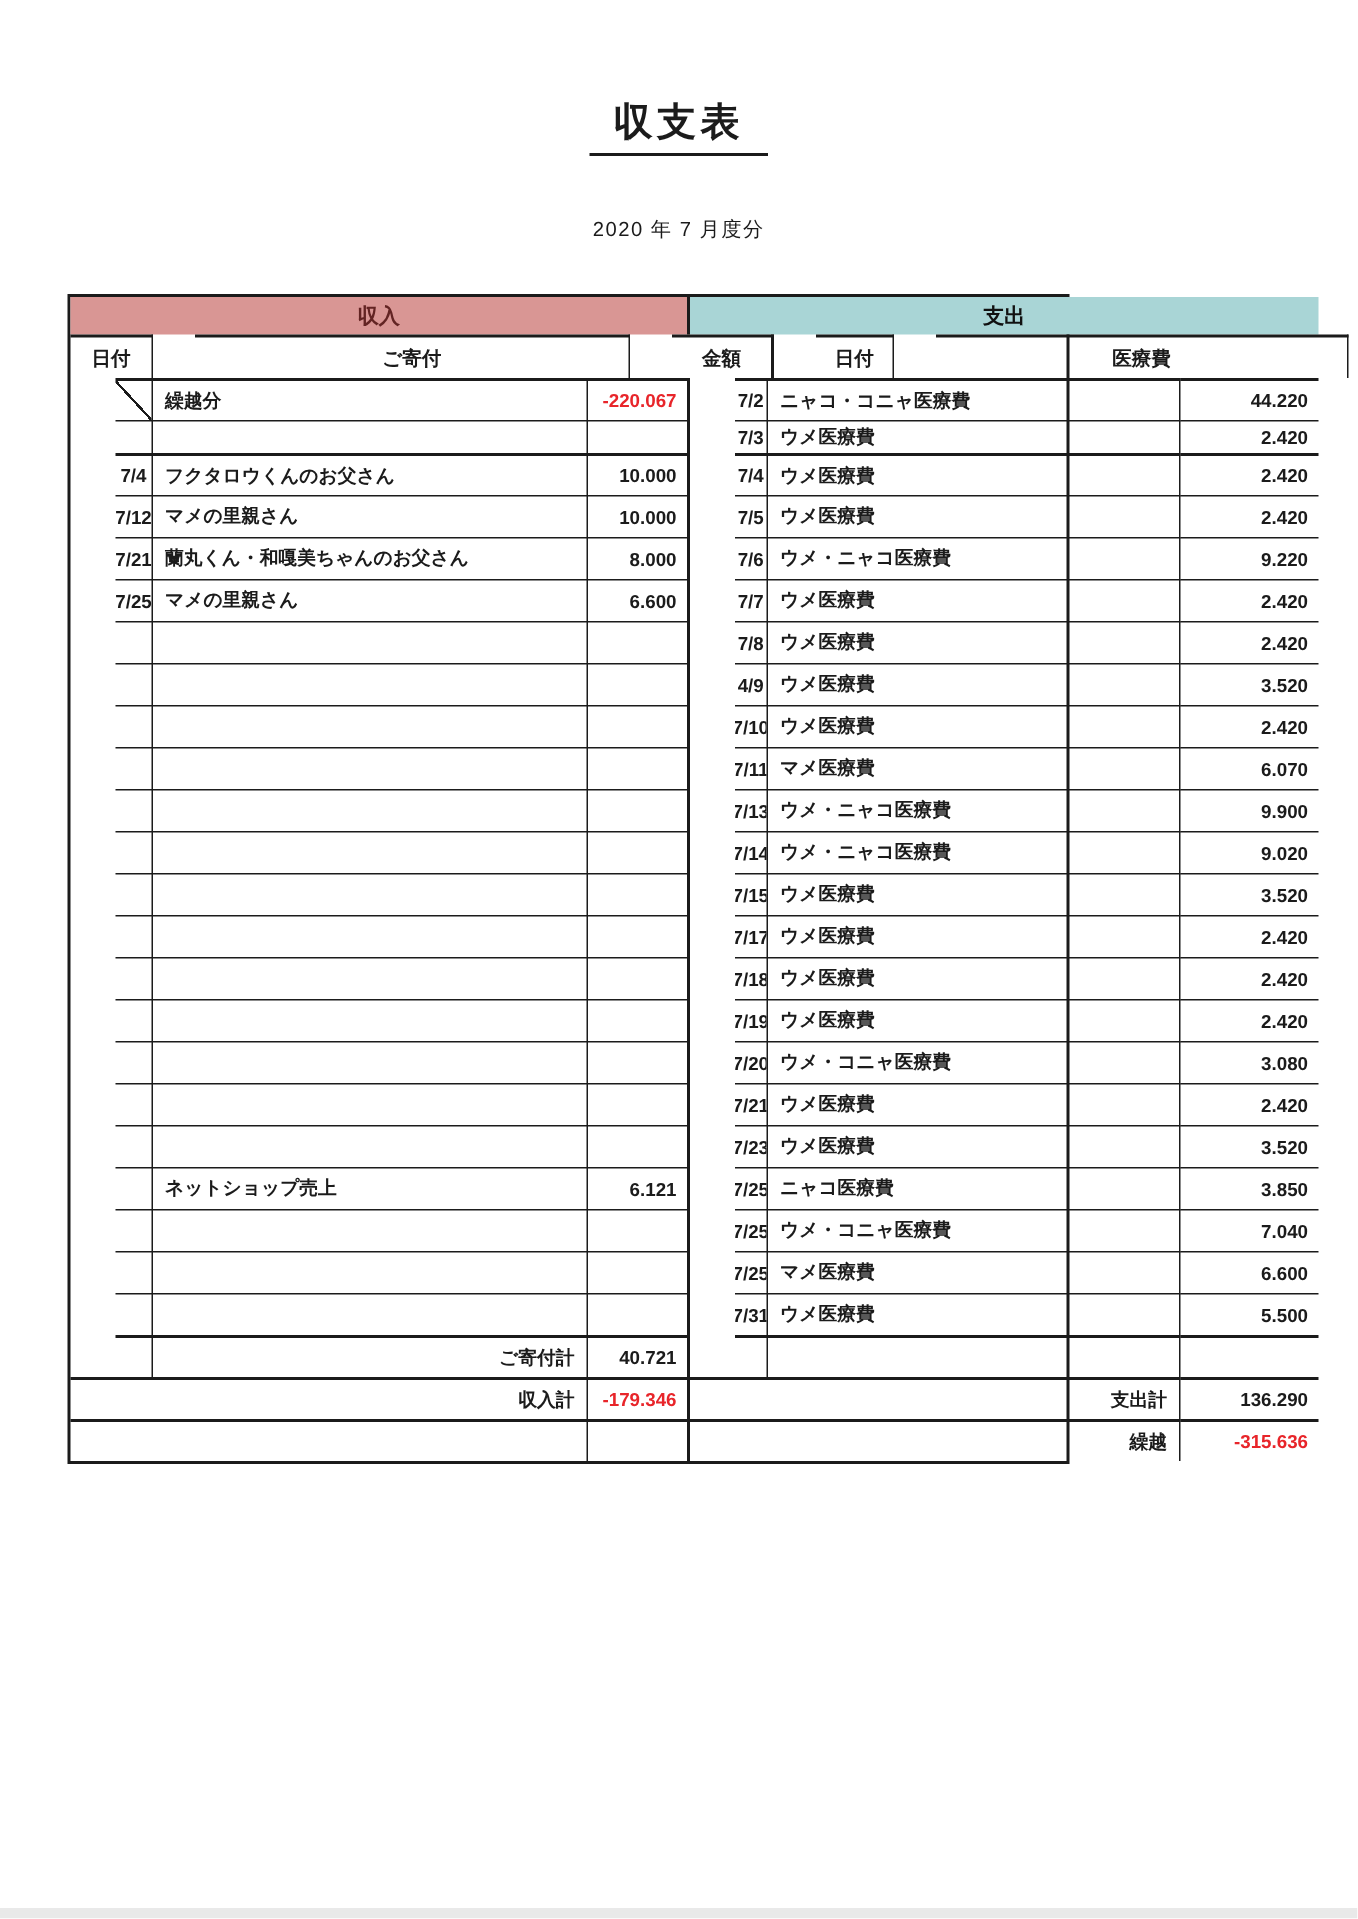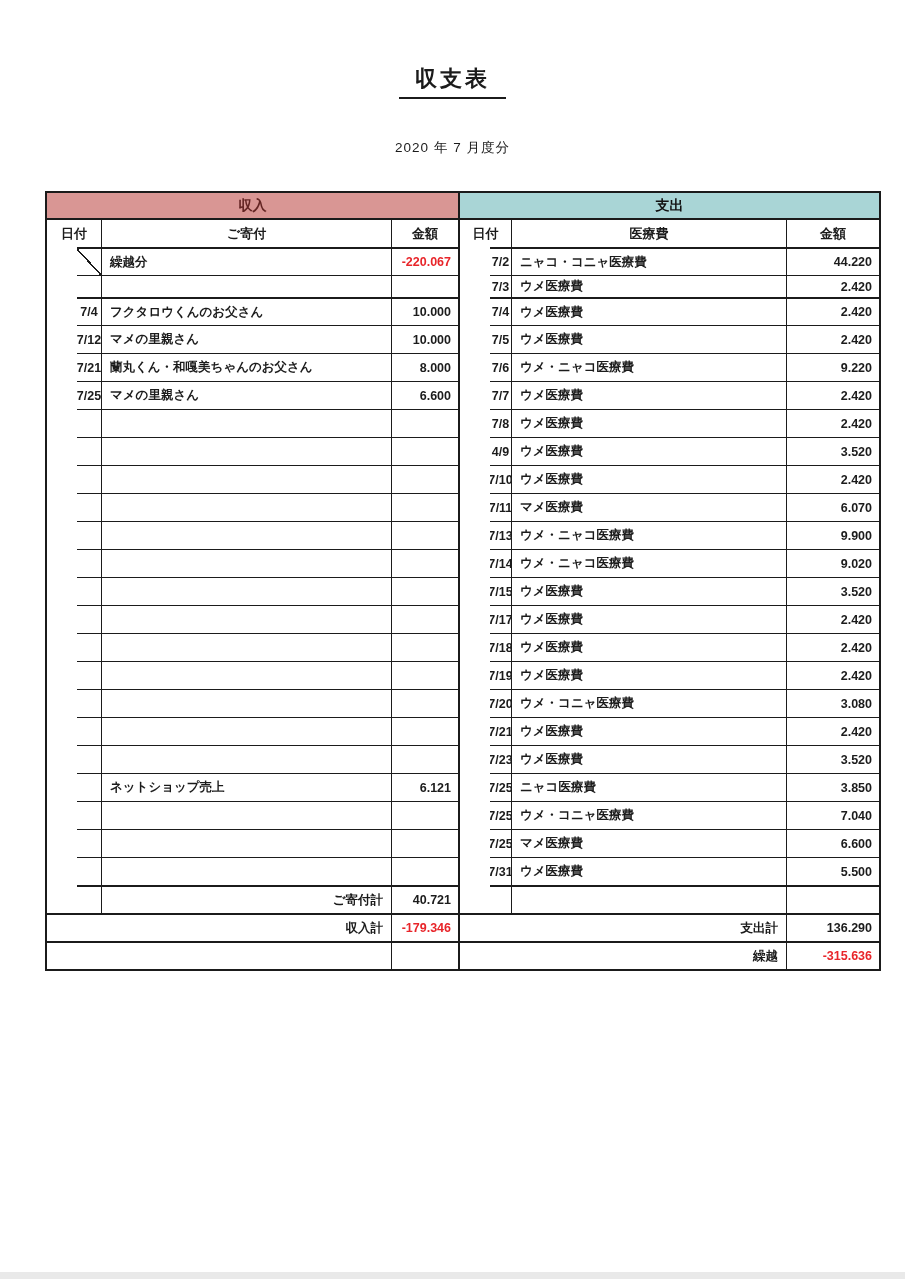--- a/index.html
+++ b/index.html
@@ -6,42 +6,42 @@
   html, body { background: #ffffff; }
   body {
     width: 905px; height: 1279px; position: relative; overflow: hidden;
     font-family: "Liberation Sans", "DejaVu Sans", sans-serif;
     color: #1b1b1b;
   }
   .sheet { padding-top: 64px; }
   .title-wrap { text-align: center; }
   .doc-title {
     display: inline-block;
-    font-size: 22px; font-weight: 700; letter-spacing: 3px;
+    font-size: 26px; font-weight: 700; letter-spacing: 3px;
     padding: 0 16px 3px 16px;
     border-bottom: 2.5px solid #1b1b1b;
   }
   .doc-subtitle {
     text-align: center; margin-top: 40px;
     font-size: 13.5px; font-weight: 400; letter-spacing: 1px;
   }
   .table {
     margin: 34px 0 0 45px;
-    width: 836px;
+    width: 668px;
     border: 2px solid #1b1b1b;
     background: #fff;
   }
   .row {
     display: grid;
     grid-template-columns: 55px 290px 68px 52px 275px 92px;
     height: 28px;
   }
   .row.short { height: 22px; }
   .row-section { height: 25px; grid-template-columns: 413px 419px; }
-  .row-colhead { height: 29px; }
+  .row-colhead { height: 29px; gap: 28px; }
   .cell {
     display: flex; align-items: center;
     border-right: 1px solid #1b1b1b;
     border-top: 1px solid #1b1b1b;
     font-size: 12.5px; font-weight: 700;
     overflow: hidden; white-space: nowrap;
   }
   .row > .cell:last-child { border-right: none; }
   .row-section > .cell { border-top: none; justify-content: center; font-size: 14px; }
   .row-colhead > .cell { border-top: 2px solid #1b1b1b; justify-content: center; font-size: 13px; }

